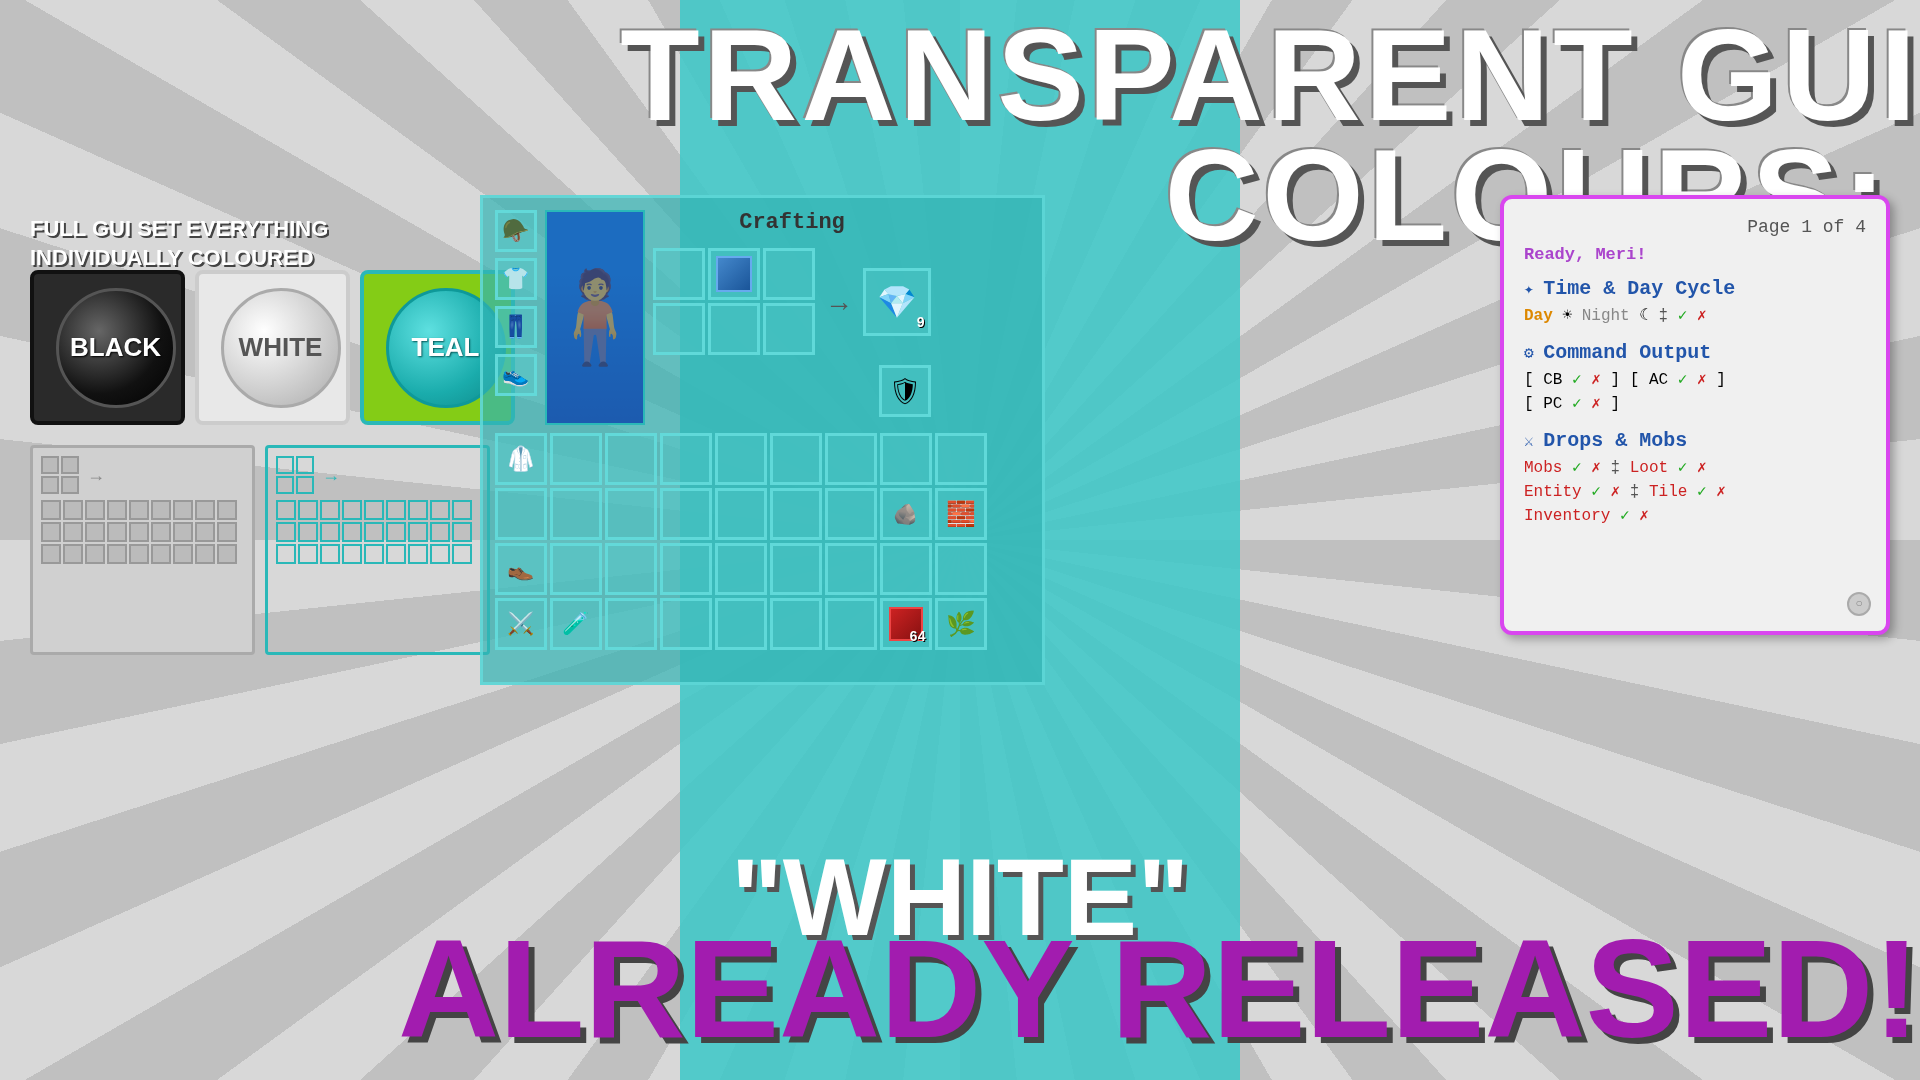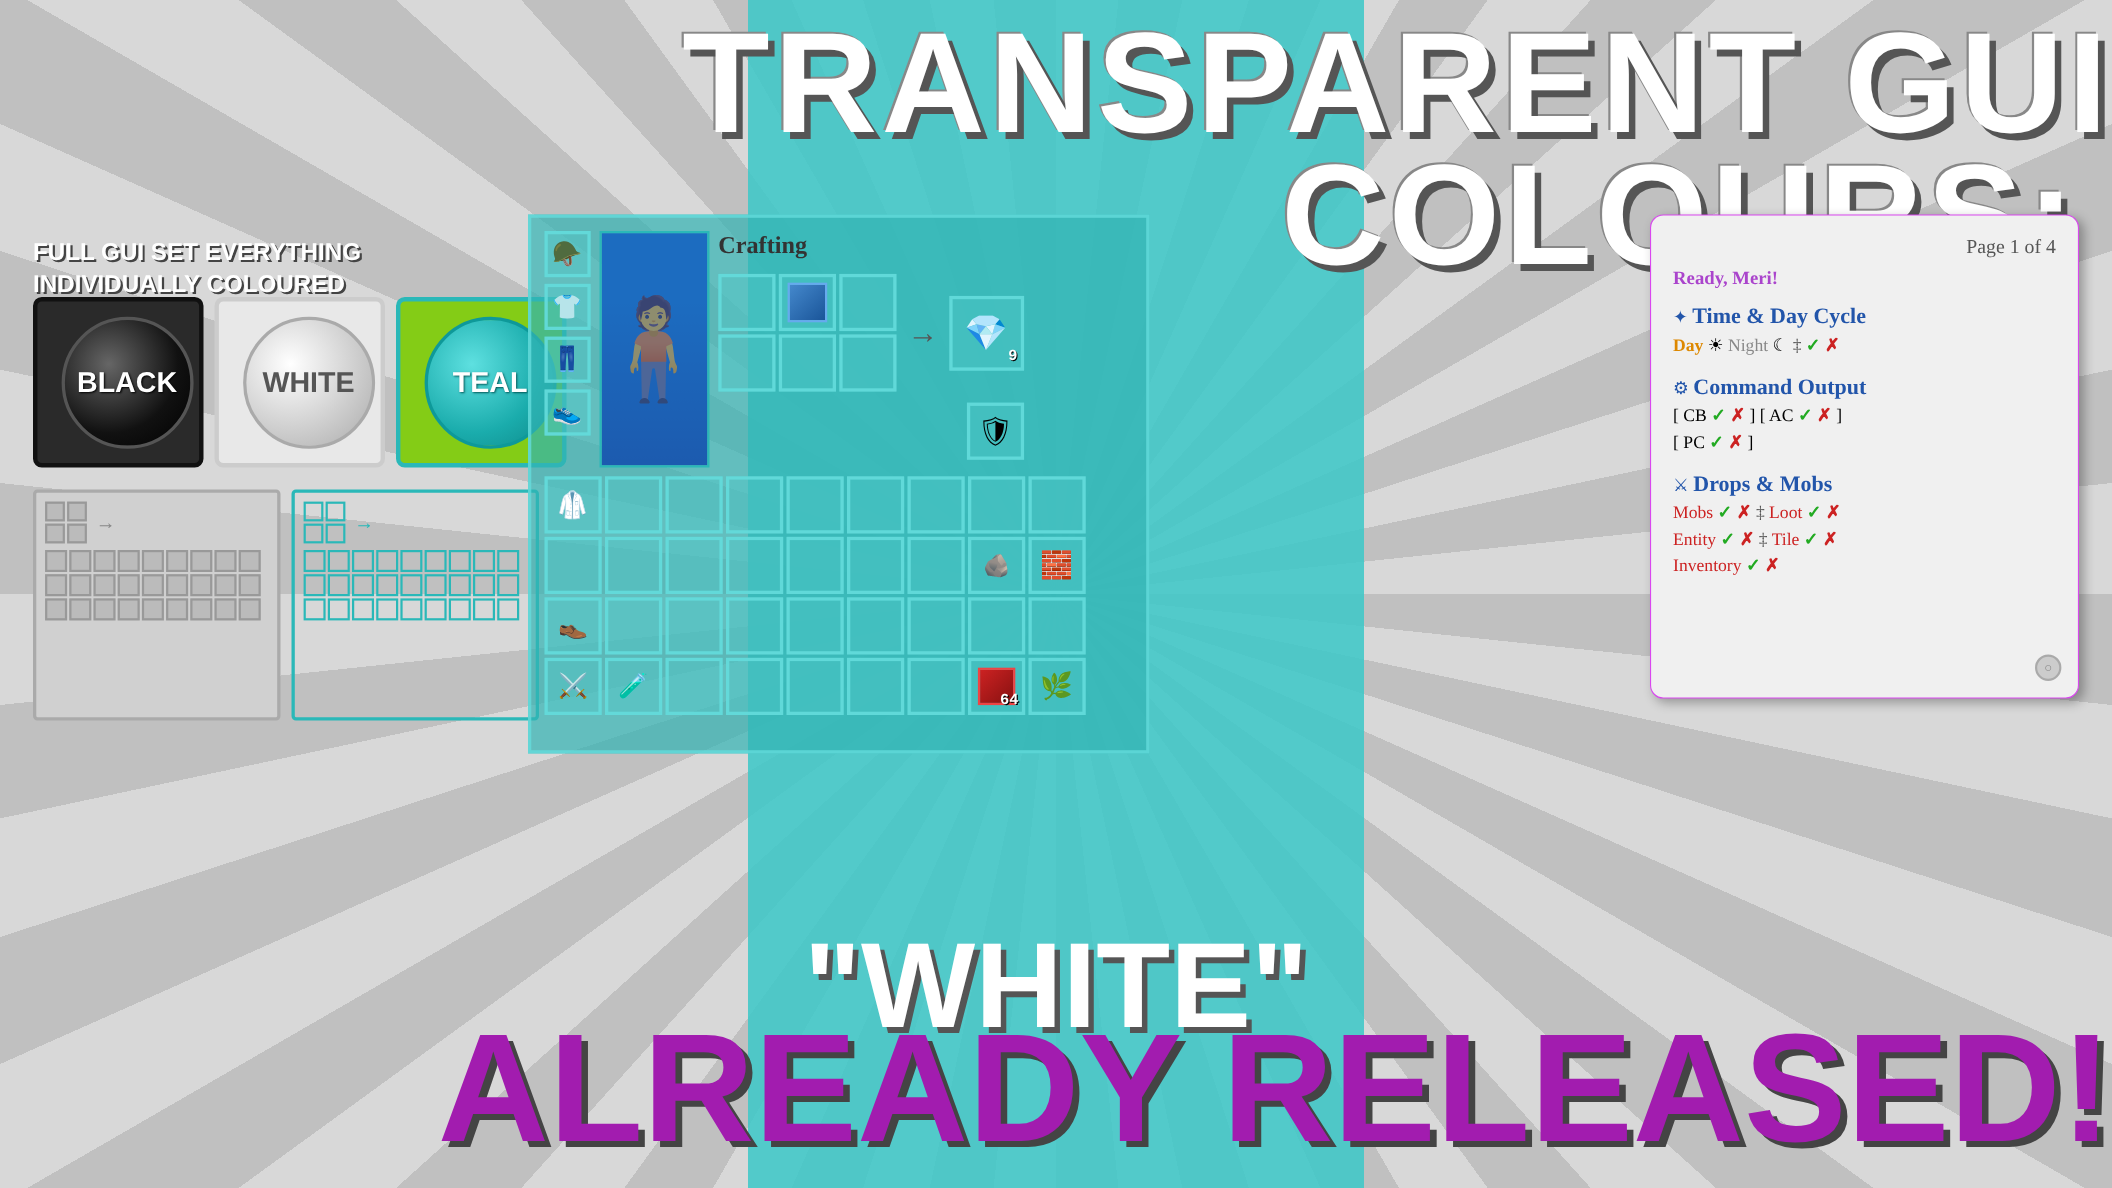--- a/index.html
+++ b/index.html
@@ -312,25 +312,25 @@
       top: 195px;
       left: 480px;
       width: 565px;
       height: 490px;
       background: rgba(50, 180, 180, 0.7);
       border: 3px solid rgba(100, 220, 220, 0.8);
       padding: 12px;
     }
 
     .mc-gui-title {
-      text-align: left;
+      text-align: center;
       font-size: 22px;
       color: #333;
       margin-bottom: 8px;
-      font-family: Liberation Serif, serif;
+      font-family: Liberation Mono, monospace;
       font-weight: bold;
     }
 
     .mc-armor-slots {
       display: flex;
       flex-direction: column;
       gap: 6px;
     }
 
     .mc-slot {
@@ -416,25 +416,25 @@
     }
 
     
     .info-panel {
       position: absolute;
       top: 195px;
       right: 30px;
       width: 390px;
       height: 440px;
       background: #f0f0f0;
-      border: 1px solid #d946ef;
+      border: 4px solid #d946ef;
       border-radius: 12px;
       padding: 18px 20px;
       box-shadow: 4px 4px 10px rgba(0,0,0,0.3);
-      font-family: Liberation Serif, serif;
+      font-family: Liberation Mono, monospace;
     }
 
     .info-page {
       text-align: right;
       font-size: 18px;
       color: #555;
       margin-bottom: 8px;
     }
 
     .info-greeting {

